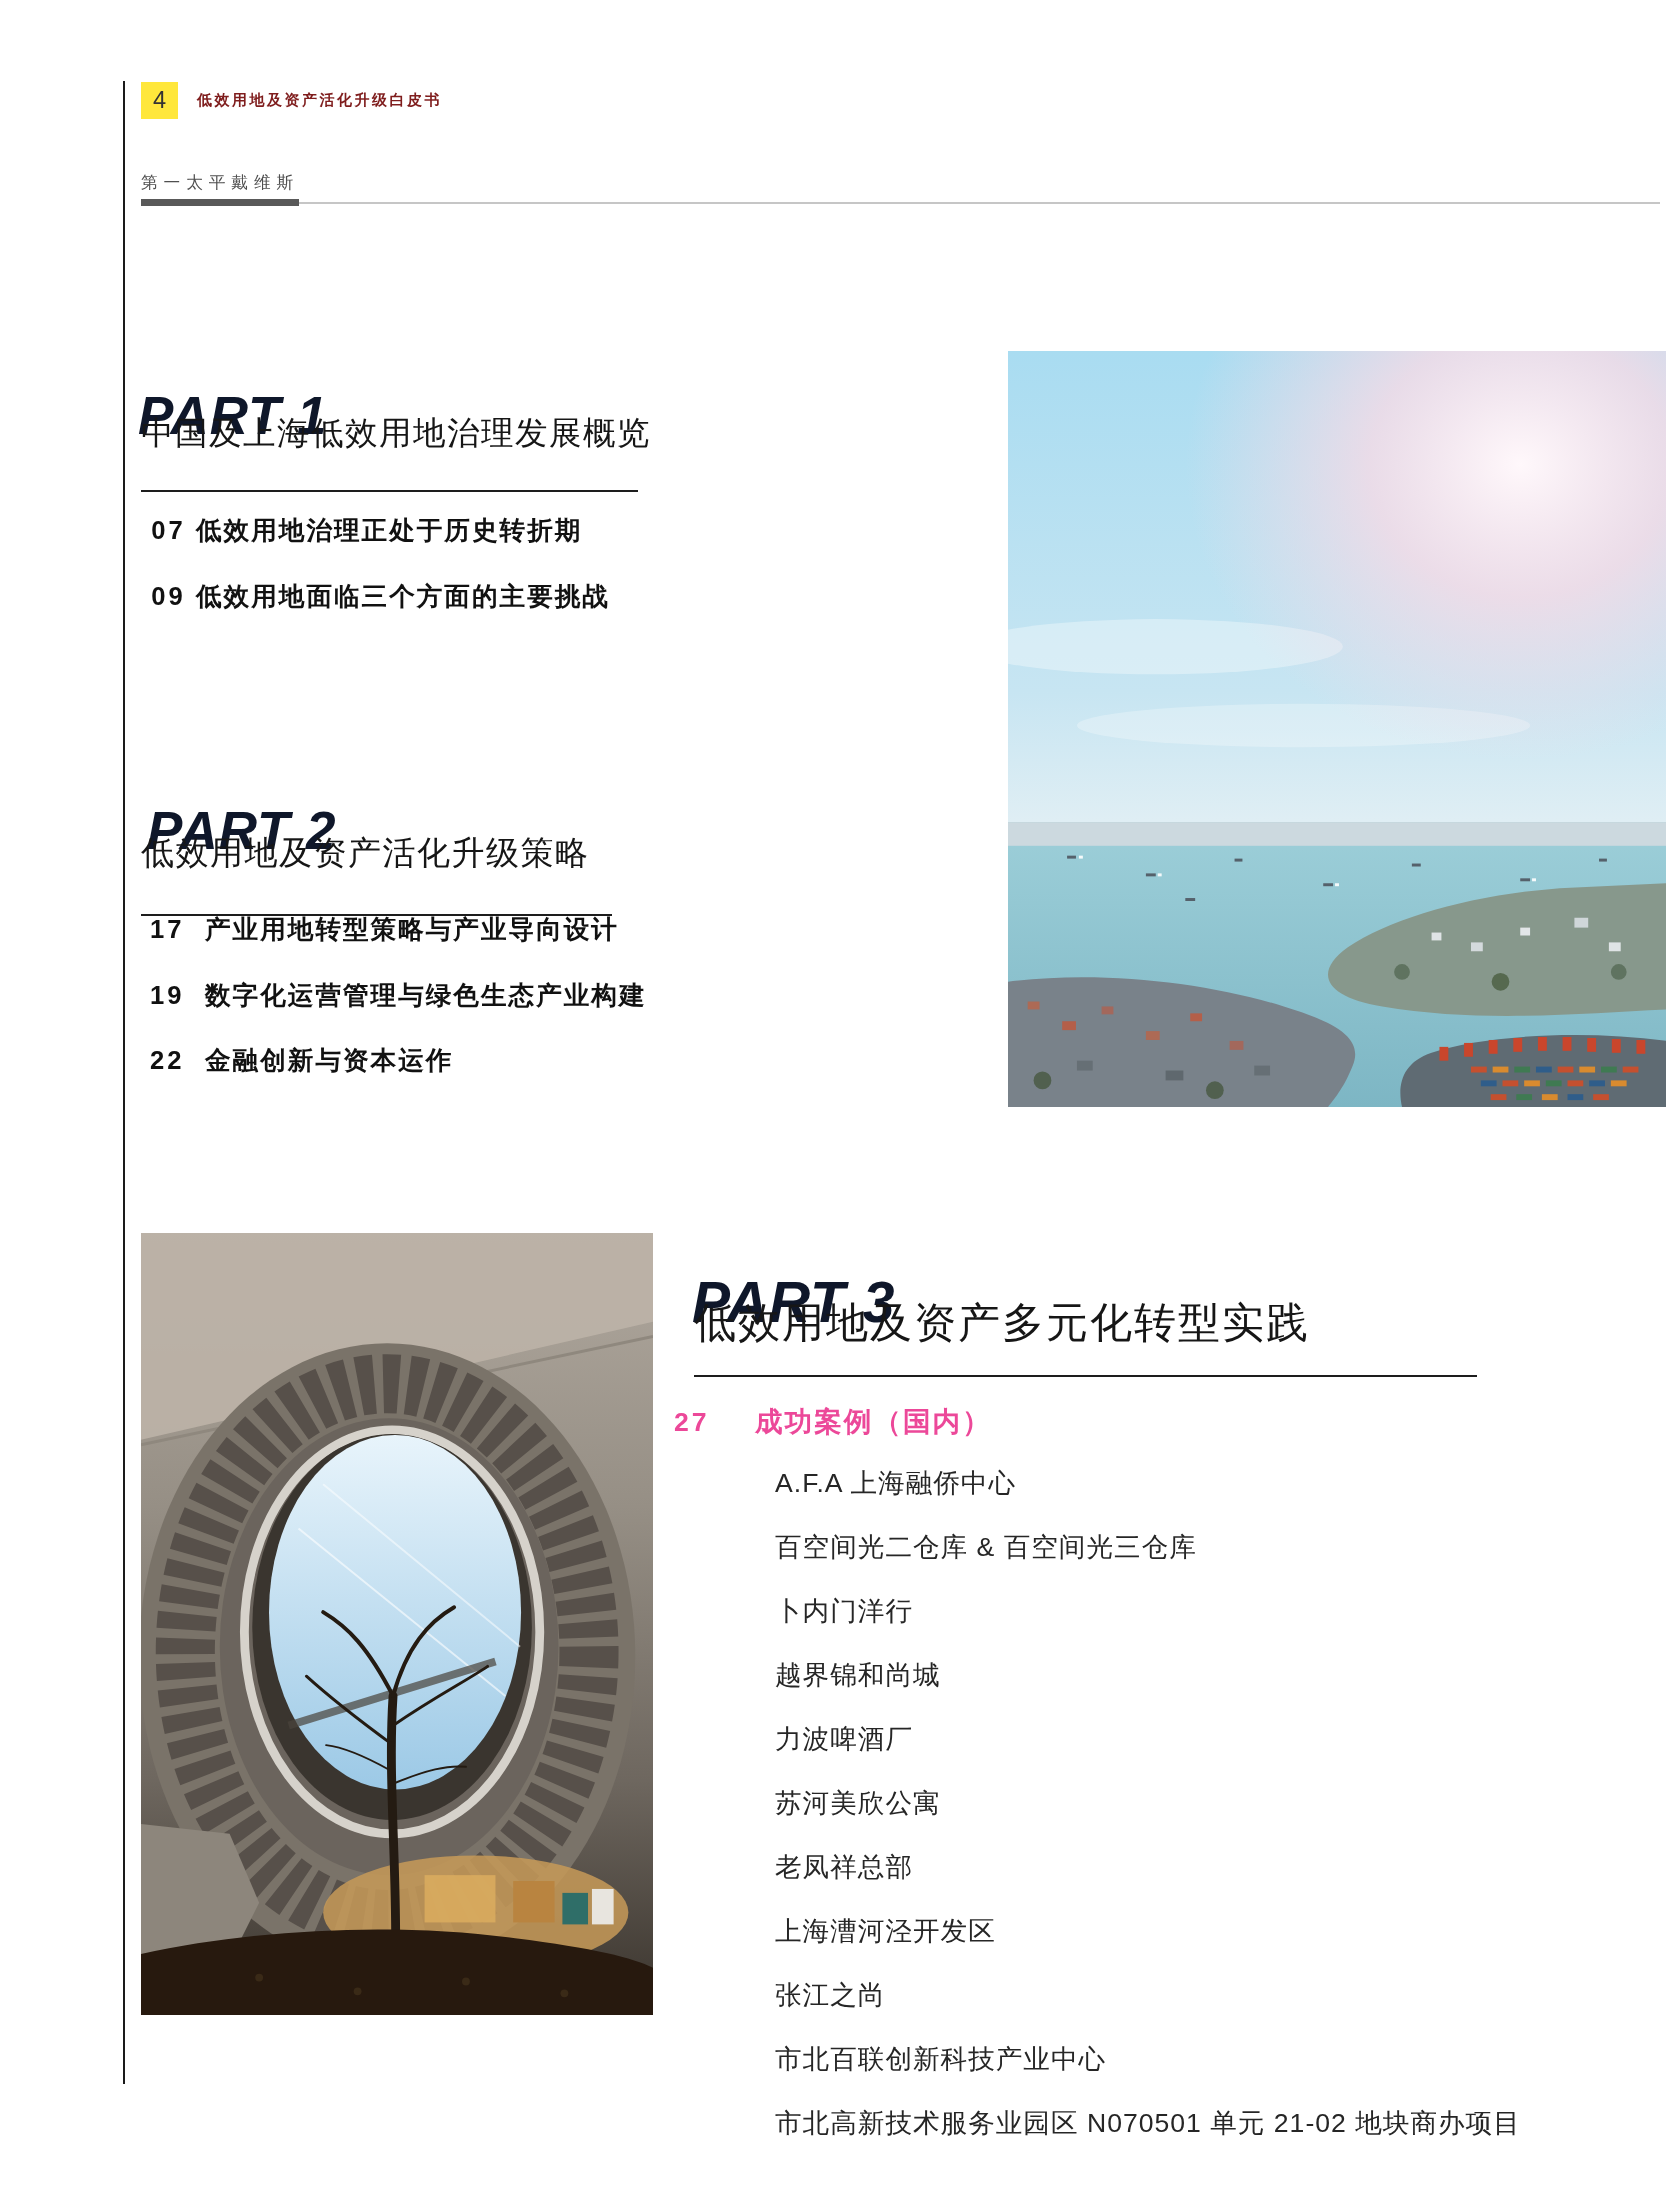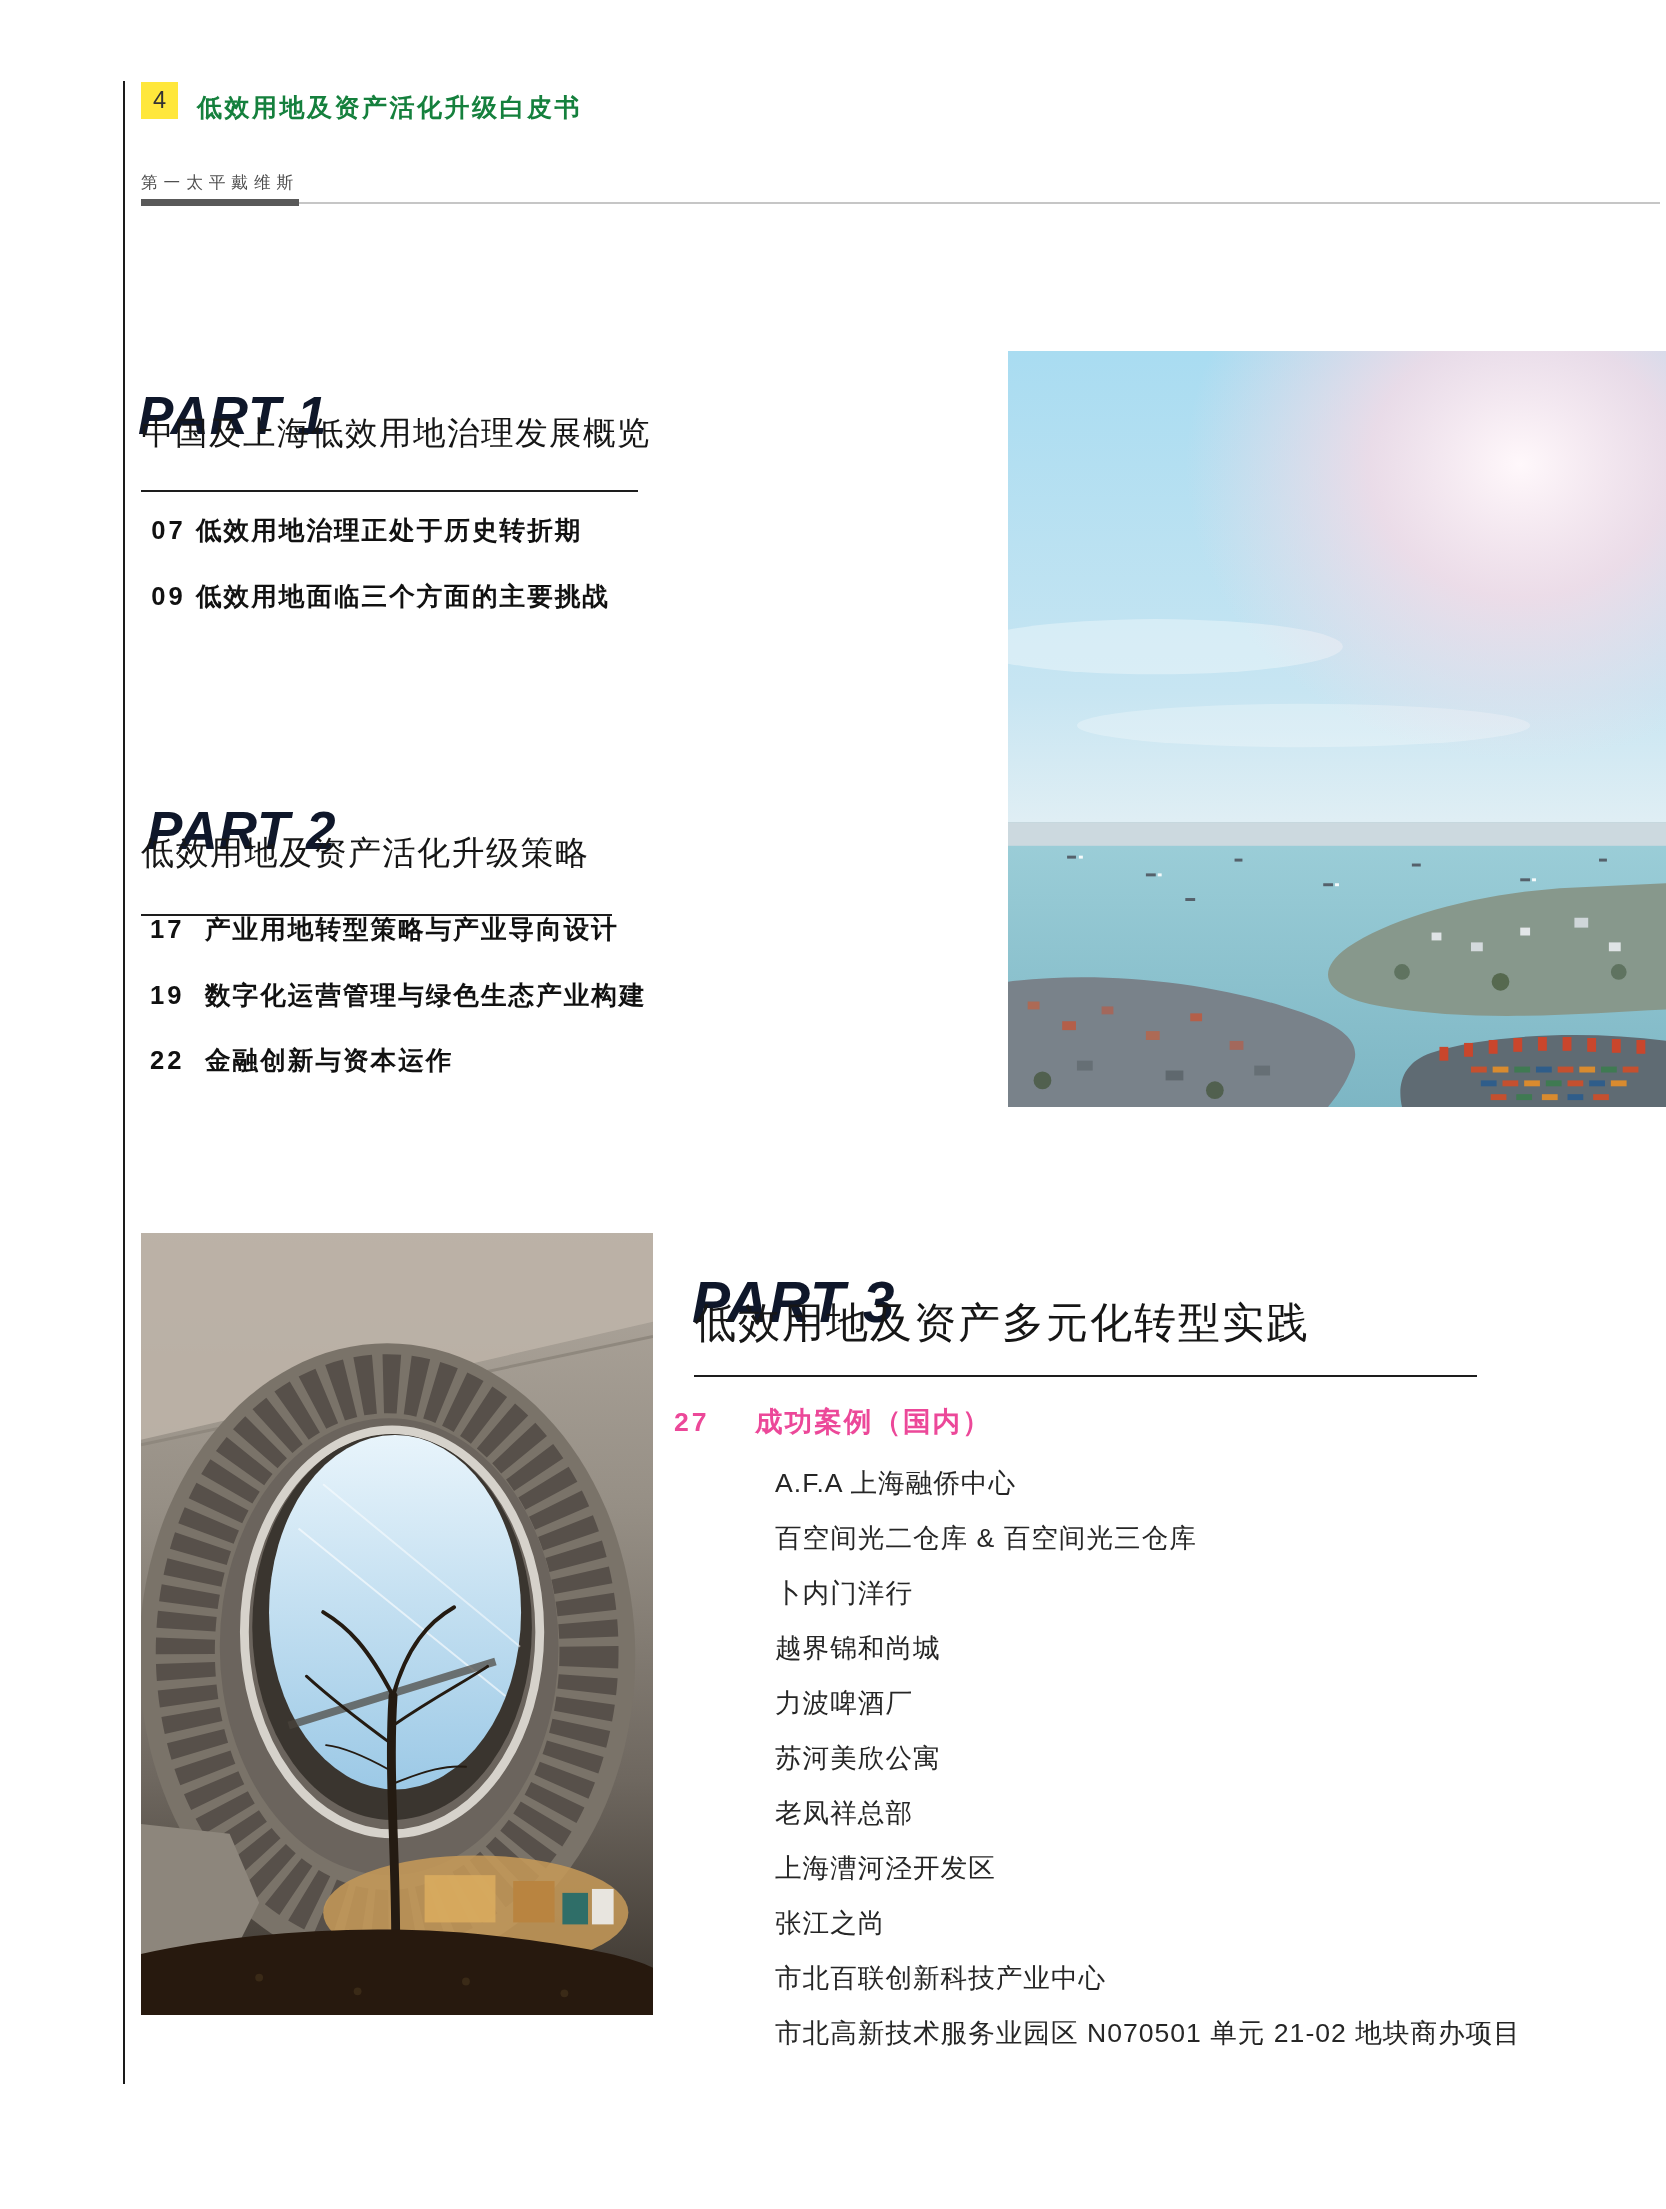--- a/index.html
+++ b/index.html
@@ -7,22 +7,22 @@
   .page{
     position:relative;width:1667px;height:2210px;background:#ffffff;overflow:hidden;
     font-family:"Liberation Sans","DejaVu Sans",sans-serif;color:#141414;
   }
   
   .vrule{position:absolute;left:123px;top:81px;width:2px;height:2003px;background:#1a1a1a;}
 
   
   .badge{position:absolute;left:141px;top:82px;width:37px;height:37px;background:#ffe73b;
          display:flex;align-items:center;justify-content:center;font-size:23.6px;color:#333333;}
-  .doctitle{position:absolute;left:197px;top:91px;font-size:25px;font-weight:bold;
-            letter-spacing:2.5px;color:#15803d;white-space:nowrap;}
+  .doctitle{position:absolute;left:197px;top:91px;font-size:15px;font-weight:bold;
+            letter-spacing:2.5px;color:#7f1d1d;white-space:nowrap;}
   .brand{position:absolute;left:141px;top:171px;font-size:16.7px;letter-spacing:5.9px;color:#4f4f4f;white-space:nowrap;}
   .hrule-thin{position:absolute;left:141px;top:202px;width:1519px;height:2px;background:#c6c6c6;}
   .hrule-thick{position:absolute;left:141px;top:199px;width:158px;height:6.9px;background:#595959;}
 
   
   .part-label{position:absolute;font-style:italic;font-weight:900;line-height:1;
               letter-spacing:1px;color:#0f172a;white-space:nowrap;}
   .part-sub{position:absolute;font-weight:400;color:#161616;line-height:1.2;white-space:nowrap;}
   .part-line{position:absolute;height:2px;background:#1d1d1d;}
 
@@ -44,21 +44,21 @@
   .toc-row{display:flex;align-items:baseline;height:33px;margin-bottom:32.5px;
            font-weight:bold;font-size:25.6px;color:#111111;white-space:nowrap;}
   .toc-num{width:55px;letter-spacing:3px;flex:0 0 auto;}
   .toc-title{letter-spacing:2px;}
 
   #p3-first{position:absolute;left:674px;top:1403px;display:flex;align-items:baseline;
             font-weight:bold;color:#ec4899;white-space:nowrap;}
   #p3-first .toc-num{width:81px;font-size:26.6px;letter-spacing:3px;}
   #p3-first .toc-title{font-size:27.6px;letter-spacing:2px;}
 
-  #p3-cases{position:absolute;left:775px;top:1467px;display:flex;flex-direction:column;gap:22px;
+  #p3-cases{position:absolute;left:775px;top:1467px;display:flex;flex-direction:column;gap:31px;
             font-size:26.6px;line-height:33px;color:#262626;letter-spacing:1px;white-space:nowrap;}
 
   
   .photo{position:absolute;overflow:hidden;}
   .photo svg{display:block;width:100%;height:100%;}
   #photo-right{left:1008px;top:351px;width:659px;height:756px;}
   #photo-left{left:141px;top:1233px;width:512px;height:782px;}
 </style>
 </head>
 <body>

